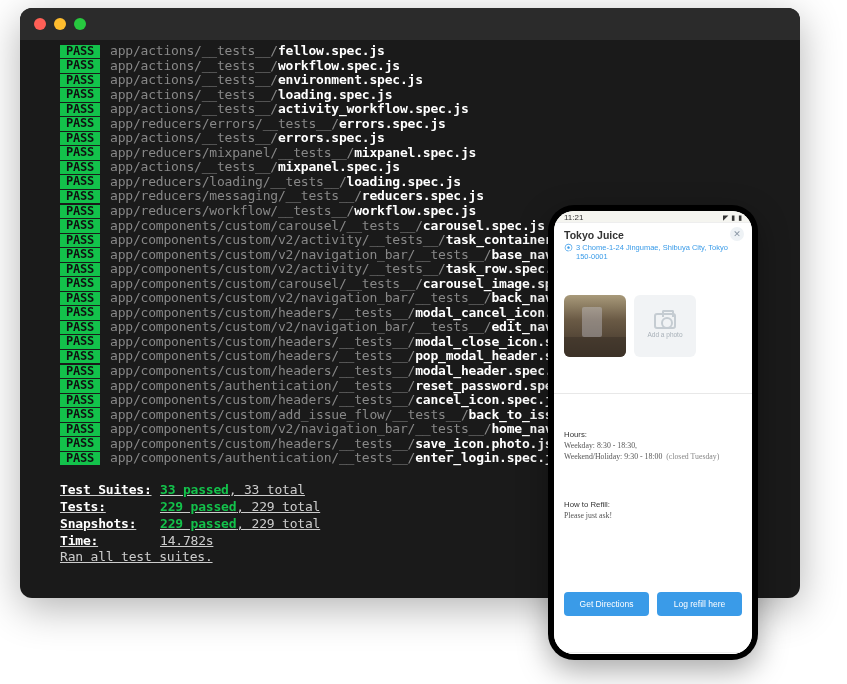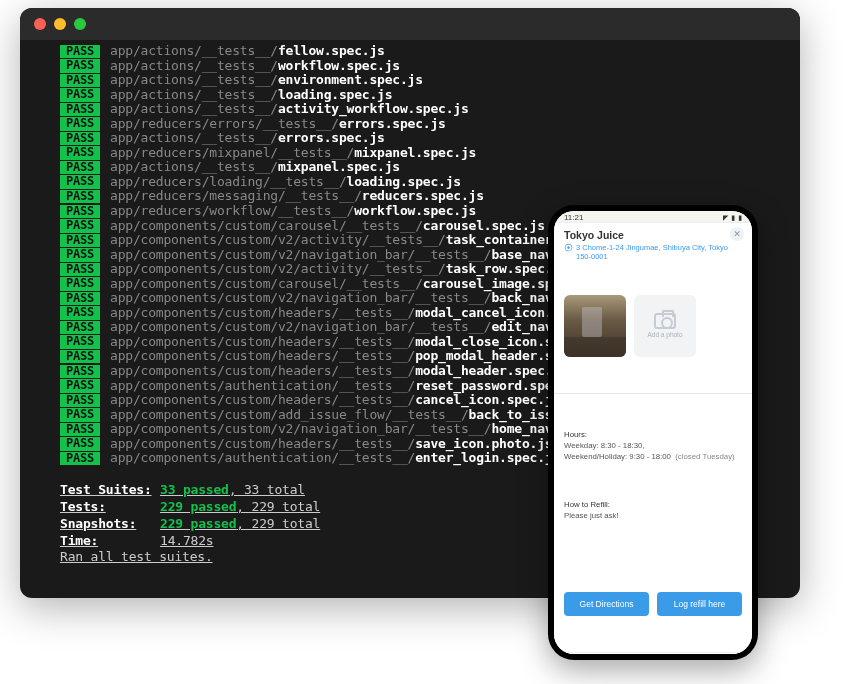--- a/index.html
+++ b/index.html
@@ -230,21 +230,21 @@
     top:2px; left:5px;
     width:8px; height:8px;
     border:2px solid #c5ccd2;
     border-radius:50%;
   }
   .add-photo-label { font-size: 6.5px; color:#a8b0b8; }
   .divider { height: 1px; background: #e8e8e8; margin: 0 0; }
 
   .info-block { padding: 8px 10px; font-size: 7.8px; line-height: 1.4; }
   .info-label { color: #333; }
-  .info-text { color: #555; }
+  .info-text { color: #555; font-family: Liberation Serif, serif; }
   .closed { color: #888; }
 
   .btn-row {
     display: flex;
     gap: 8px;
     padding: 6px 10px 8px 10px;
   }
   .app-btn {
     flex: 1;
     background: #3a9be8;

